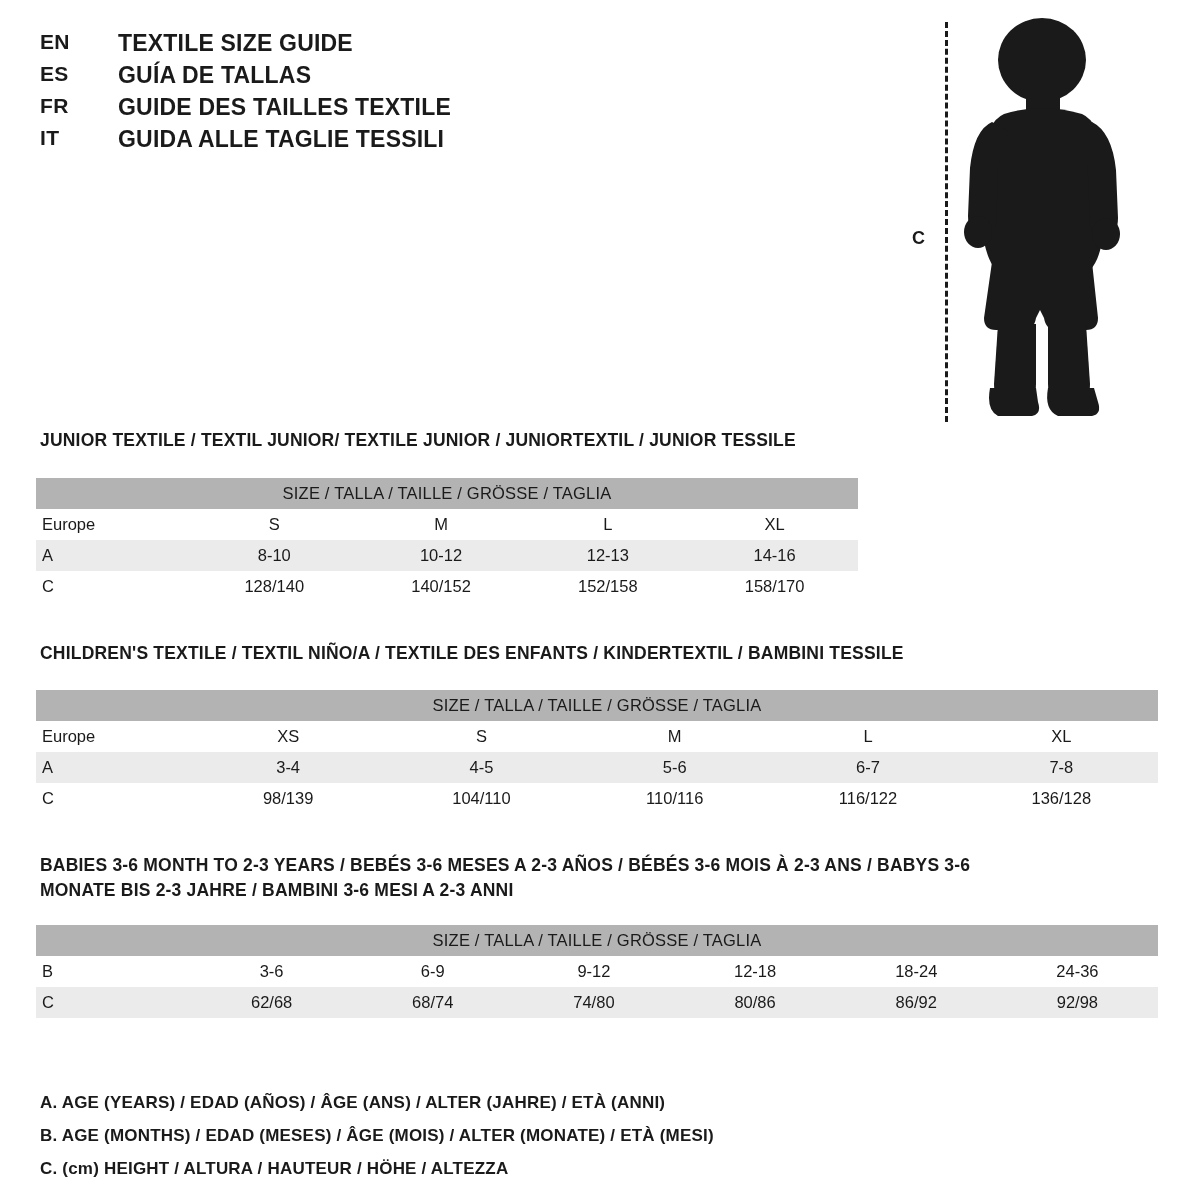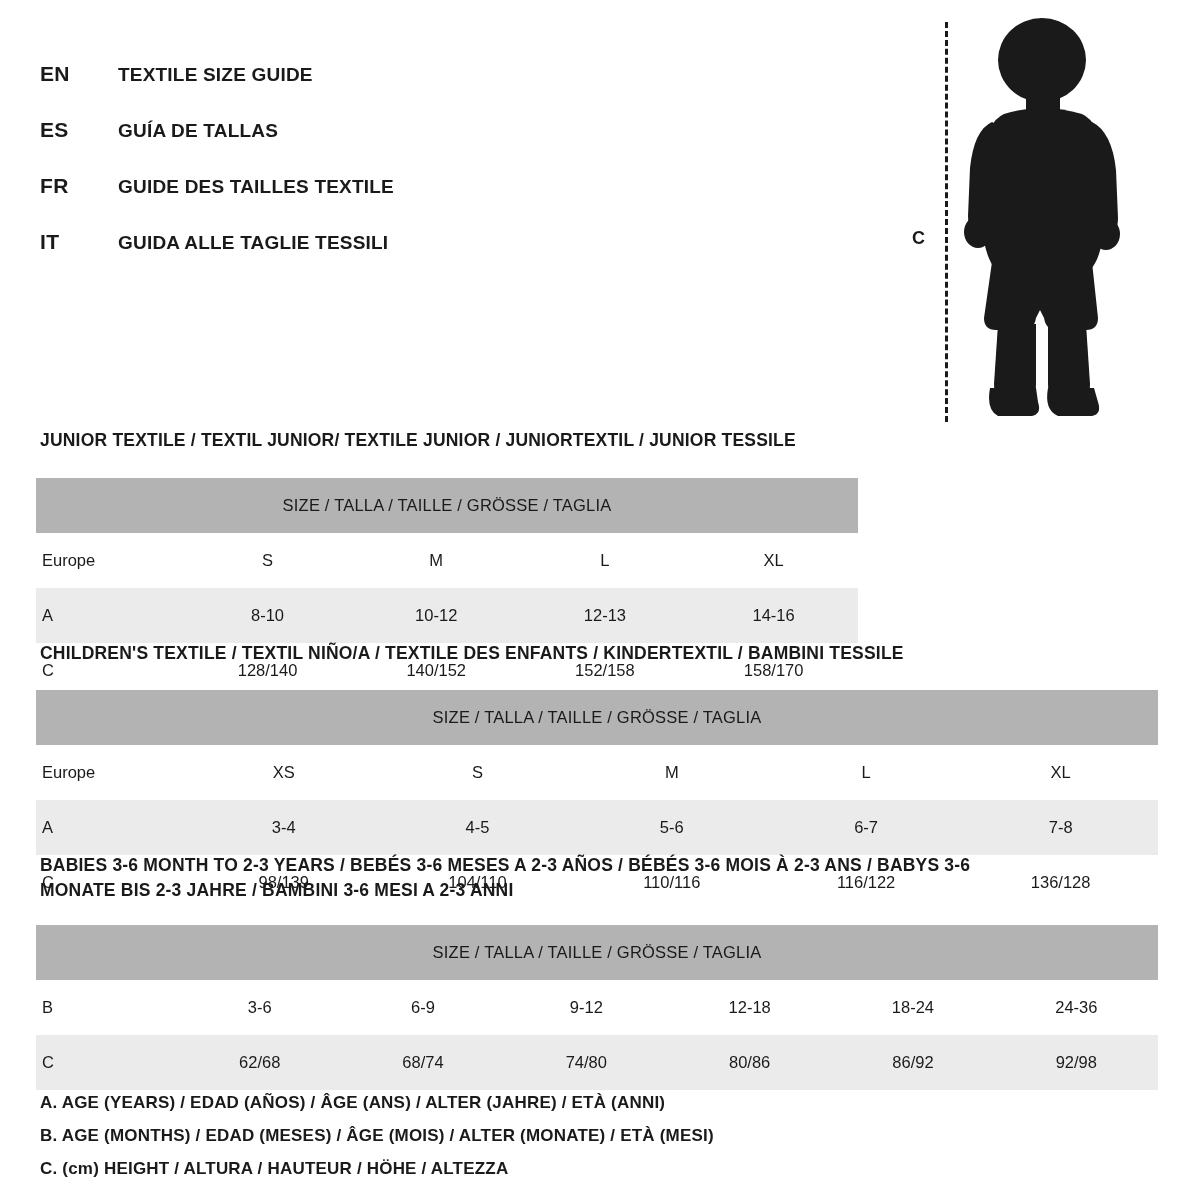--- a/index.html
+++ b/index.html
@@ -23,33 +23,32 @@
 
   
   .lang-block {
     position: absolute;
     left: 40px;
     top: 30px;
     width: 560px;
   }
   .lang-row {
     display: flex;
-    align-items: flex-end;
+    align-items: flex-start;
     height: 32px;
-    margin-top: 24px;
   }
   .lang-code {
     width: 78px;
     font-size: 21px;
     font-weight: 700;
     letter-spacing: 0.3px;
     color: #1a1a1a;
   }
   .lang-title {
-    font-size: 19px;
+    font-size: 23px;
     font-weight: 700;
     letter-spacing: 0.2px;
     color: #1a1a1a;
     white-space: nowrap;
   }
 
   
   .figure-wrap {
     position: absolute;
     left: 900px;
@@ -97,21 +96,21 @@
 
   
   table.size-table {
     position: absolute;
     border-collapse: collapse;
     font-size: 16.5px;
     color: #1a1a1a;
   }
   table.size-table th,
   table.size-table td {
-    padding: 12px;
+    padding: 0;
     height: 31px;
     font-weight: 400;
     text-align: center;
     vertical-align: middle;
   }
   .hdr-band td {
     background: #b3b3b3;
     text-align: left;
     font-weight: 700;
     font-size: 16.5px;

